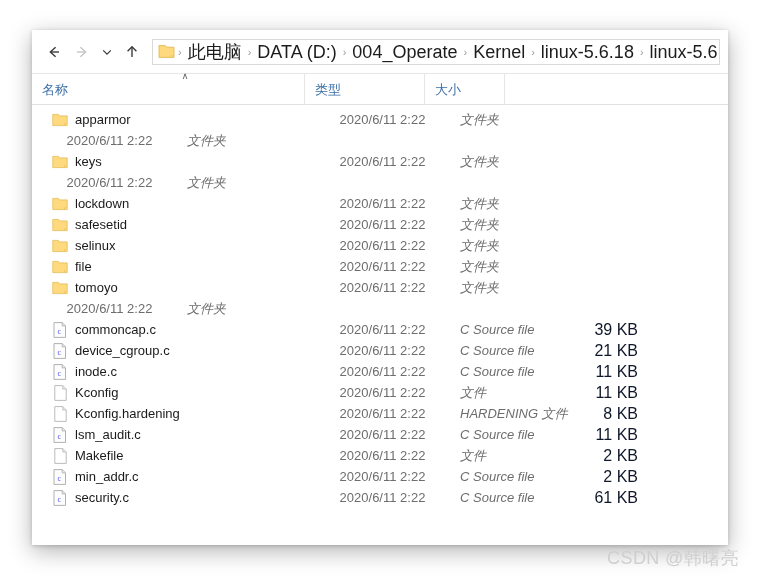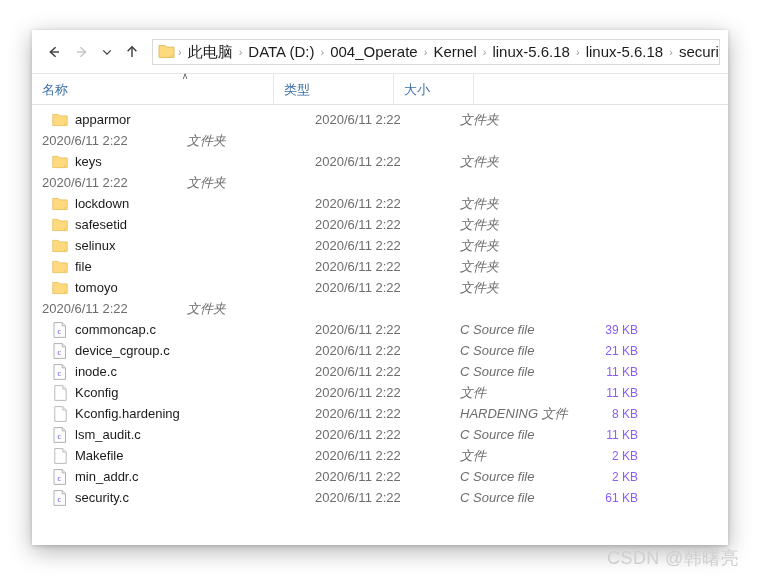--- a/index.html
+++ b/index.html
@@ -67,21 +67,21 @@
     box-sizing: border-box;
     overflow: hidden;
   }
   #address-folder-icon {
     flex: 0 0 auto;
     margin-right: 2px;
     display: flex;
     align-items: center;
   }
   .crumb {
-    font-size: 15px;
+    font-size: 18px;
     color: #1c1c1c;
     padding: 0 5px;
     white-space: nowrap;
     line-height: 24px;
   }
   .crumb-sep {
     font-size: 11px;
     color: #9a9a9a;
     padding: 0 1px;
     line-height: 24px;
@@ -103,21 +103,21 @@
     color: #3a6ea5;
     height: 31px;
     line-height: 31px;
     box-sizing: border-box;
     padding-left: 10px;
     border-right: 1px solid #e6e6e6;
     white-space: nowrap;
     overflow: hidden;
     position: relative;
   }
-  #col-head-name { width: 242px; }
+  #col-head-name { width: 273px; }
   #col-head-date { width: 145px; }
   #col-head-type { width: 120px; }
   #col-head-size { width: 80px; }
   #col-head-pad  { flex: 1 1 auto; border-right: none; }
 
   #sort-caret {
     position: absolute;
     left: 148px;
     top: -2px;
     width: 10px;
@@ -162,34 +162,35 @@
     color: #1a1a1a;
     white-space: nowrap;
   }
   .cell-date {
     width: 145px;
     font-size: 13px;
     color: #6d6d6d;
     padding-left: 10px;
     box-sizing: border-box;
     white-space: nowrap;
+    text-align: center;
   }
   .cell-type {
     width: 120px;
     font-size: 13px;
     color: #6d6d6d;
     padding-left: 10px;
     box-sizing: border-box;
     white-space: nowrap;
     font-style: italic;
   }
   .cell-size {
     width: 80px;
-    font-size: 12px;
-    color: #8b5cf6;
+    font-size: 16px;
+    color: #0f172a;
     padding-right: 12px;
     box-sizing: border-box;
     text-align: right;
     white-space: nowrap;
   }
 
   
   #watermark {
     position: absolute;
     right: 24px;

